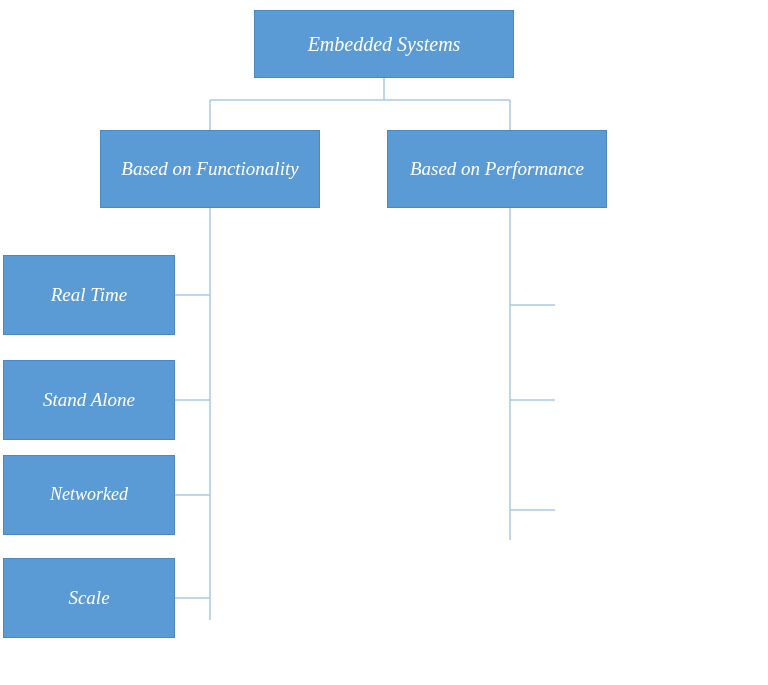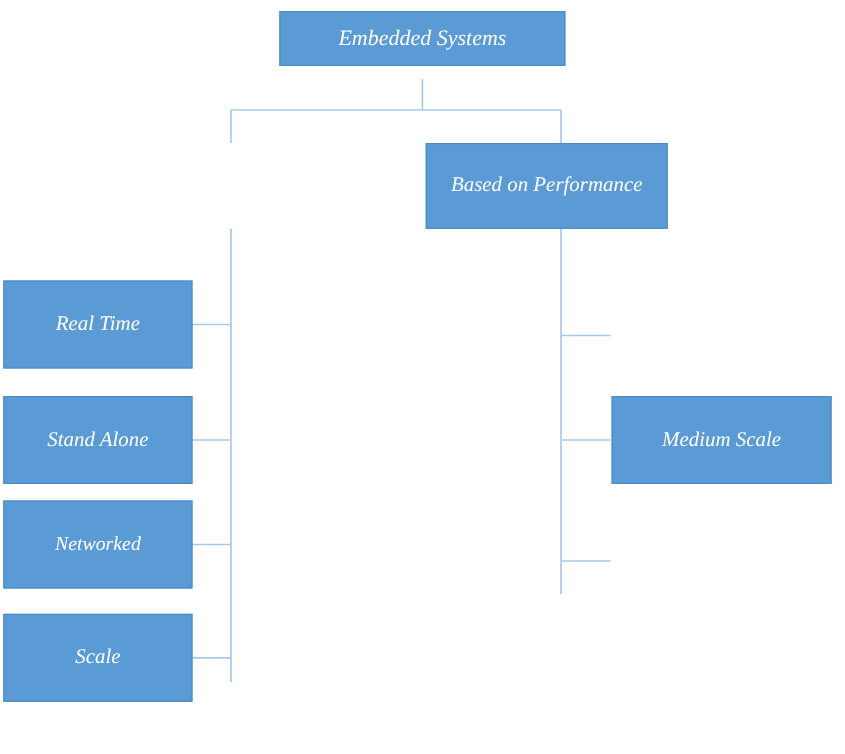--- a/index.html
+++ b/index.html
@@ -66,32 +66,32 @@
     <line x1="90" y1="495" x2="210" y2="495"></line>
     <line x1="90" y1="598" x2="210" y2="598"></line>
 
     <line x1="510" y1="208" x2="510" y2="540"></line>
 
     <line x1="510" y1="305" x2="555" y2="305"></line>
     <line x1="510" y1="400" x2="555" y2="400"></line>
     <line x1="510" y1="510" x2="555" y2="510"></line>
   </svg>
 
-  <div class="node" style="left:254px; top:10px; width:260px; height:50px; font-size:20px;">Embedded Systems</div>
+  <div class="node" style="left:254px; top:10px; width:260px; height:68px; font-size:20px;">Embedded Systems</div>
 
+  <div class="node" style="left:100px; top:130px; width:220px; height:78px; font-size:19px;">Based on
+Functionality</div>
 
   <div class="node" style="left:387px; top:130px; width:220px; height:78px; font-size:19px;">Based on
 Performance</div>
 
   <div class="node" style="left:3px; top:360px; width:172px; height:80px; font-size:19px;">Stand Alone</div>
 
   <div class="node" style="left:3px; top:255px; width:172px; height:80px; font-size:19px;">Real Time</div>
 
   <div class="node" style="left:3px; top:455px; width:172px; height:80px; font-size:18px;">Networked</div>
 
   <div class="node" style="left:3px; top:558px; width:172px; height:80px; font-size:19px;">Scale</div>
 
 
-  <div class="node" style="left:556px; top:360px; width:200px; height:80px; font-size:19px;">Medium
-Scale</div>
 
 
 </div>
 
 </body></html>

